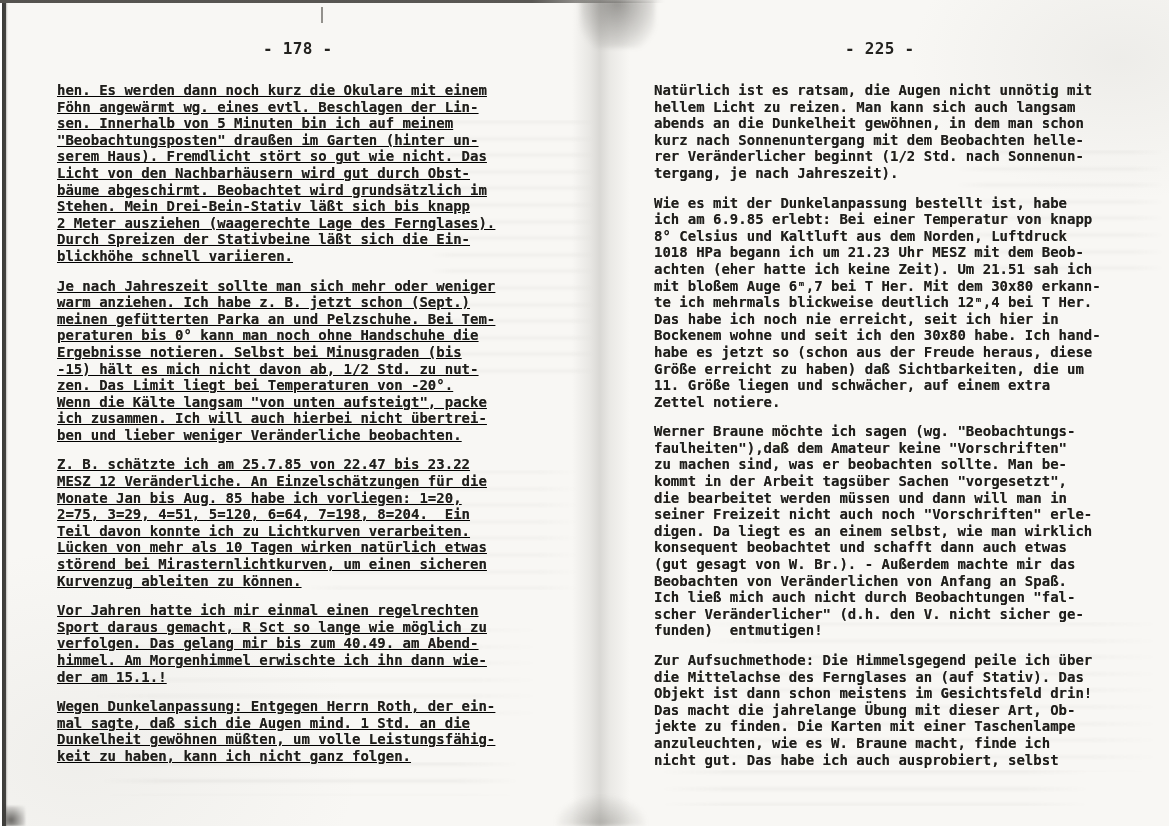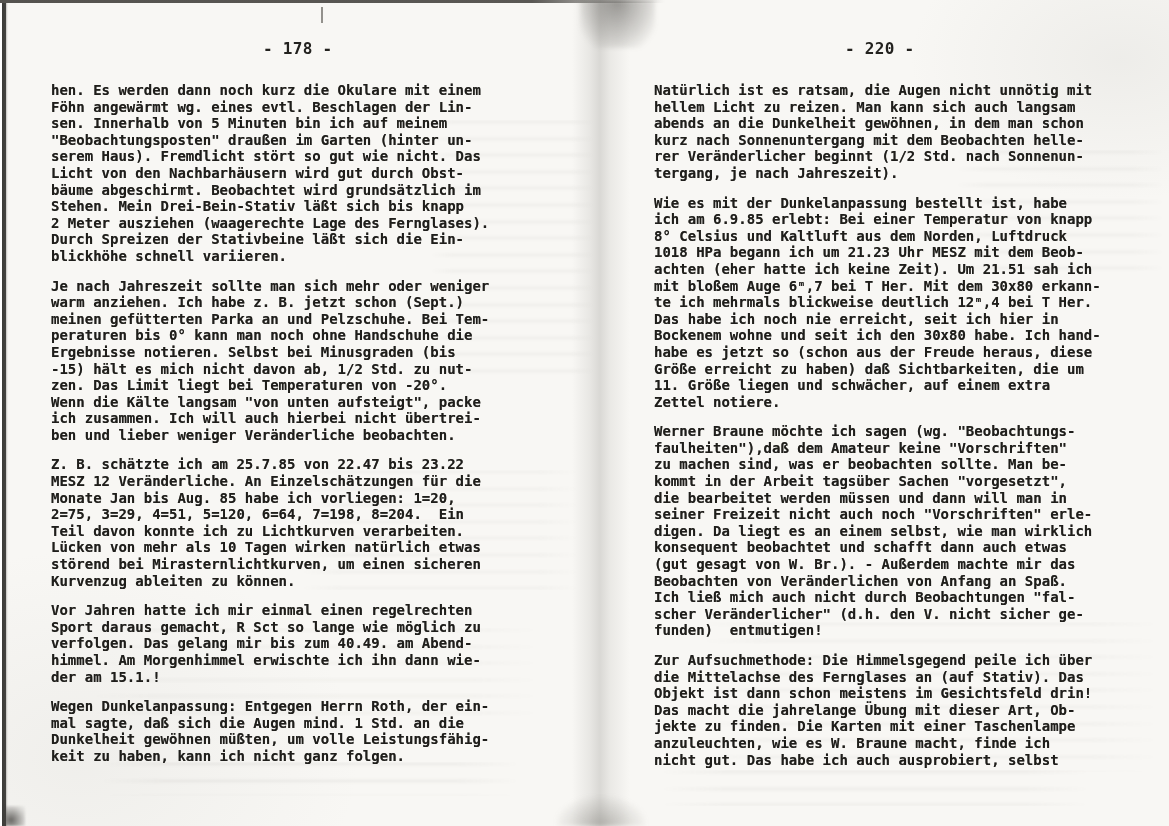--- a/index.html
+++ b/index.html
@@ -103,21 +103,21 @@
     white-space: pre;
   }
   .page-number.left  { left: 263px; top: 39px; }
   .page-number.right { left: 845px; top: 39px; }
 
   .page-body {
     position: absolute;
     top: 82px;
     width: 525px;
   }
-  .page-body.left  { left: 51px;  }
+  .page-body.left  { left: 57px; text-decoration: underline;  }
   .page-body.right { left: 654px; }
 
   .paragraph {
     margin: 0 0 13px 0;
     white-space: pre;
     font-size: 14px;
     line-height: 16.6px;
     font-weight: bold;
     color: #1f1e1b;
     letter-spacing: 0;
@@ -180,21 +180,21 @@
 Sport daraus gemacht, R Sct so lange wie möglich zu
 verfolgen. Das gelang mir bis zum 40.49. am Abend-
 himmel. Am Morgenhimmel erwischte ich ihn dann wie-
 der am 15.1.!</p>
       <p class="paragraph">Wegen Dunkelanpassung: Entgegen Herrn Roth, der ein-
 mal sagte, daß sich die Augen mind. 1 Std. an die
 Dunkelheit gewöhnen müßten, um volle Leistungsfähig-
 keit zu haben, kann ich nicht ganz folgen.</p>
     </div>
 
-  <div class="page-number right">- 220 -</div>
+  <div class="page-number right">- 225 -</div>
   <div class="page-body right">
       <p class="paragraph">Natürlich ist es ratsam, die Augen nicht unnötig mit
 hellem Licht zu reizen. Man kann sich auch langsam
 abends an die Dunkelheit gewöhnen, in dem man schon
 kurz nach Sonnenuntergang mit dem Beobachten helle-
 rer Veränderlicher beginnt (1/2 Std. nach Sonnenun-
 tergang, je nach Jahreszeit).</p>
       <p class="paragraph">Wie es mit der Dunkelanpassung bestellt ist, habe
 ich am 6.9.85 erlebt: Bei einer Temperatur von knapp
 8° Celsius und Kaltluft aus dem Norden, Luftdruck

